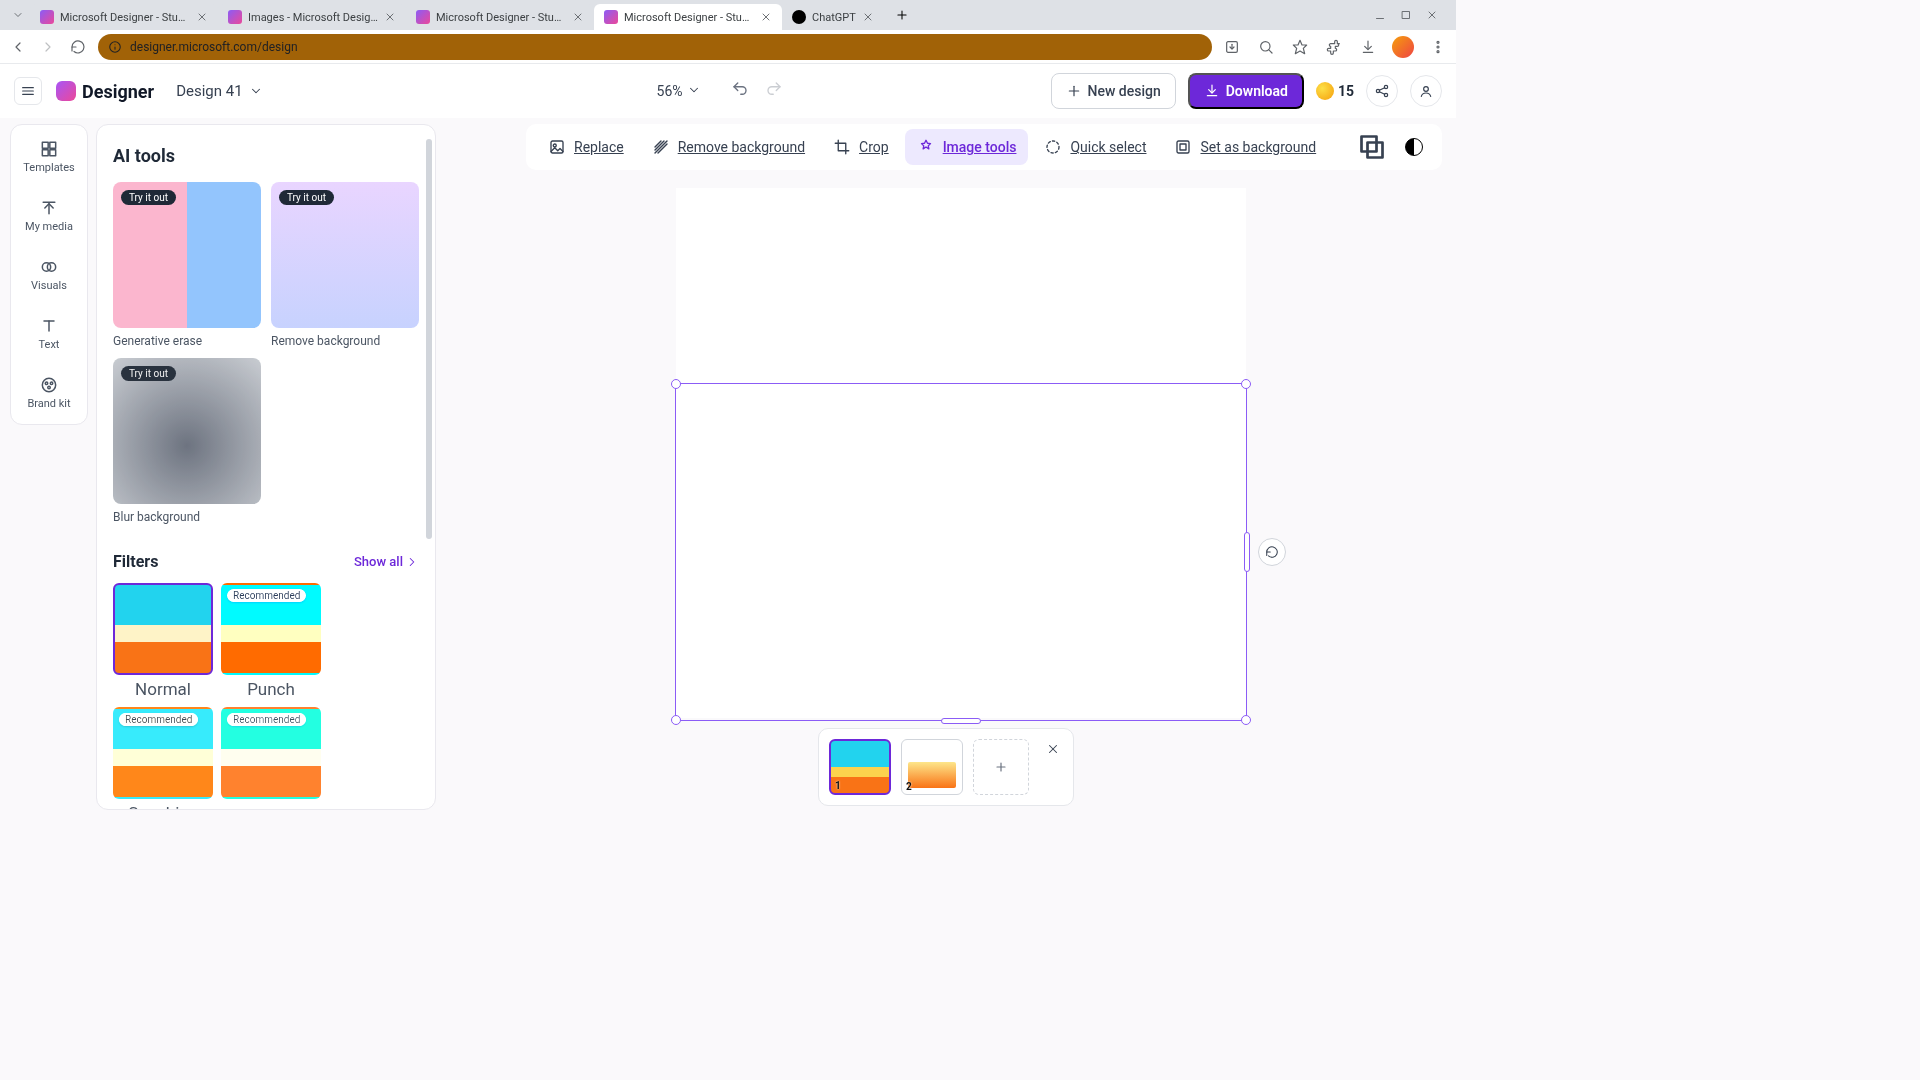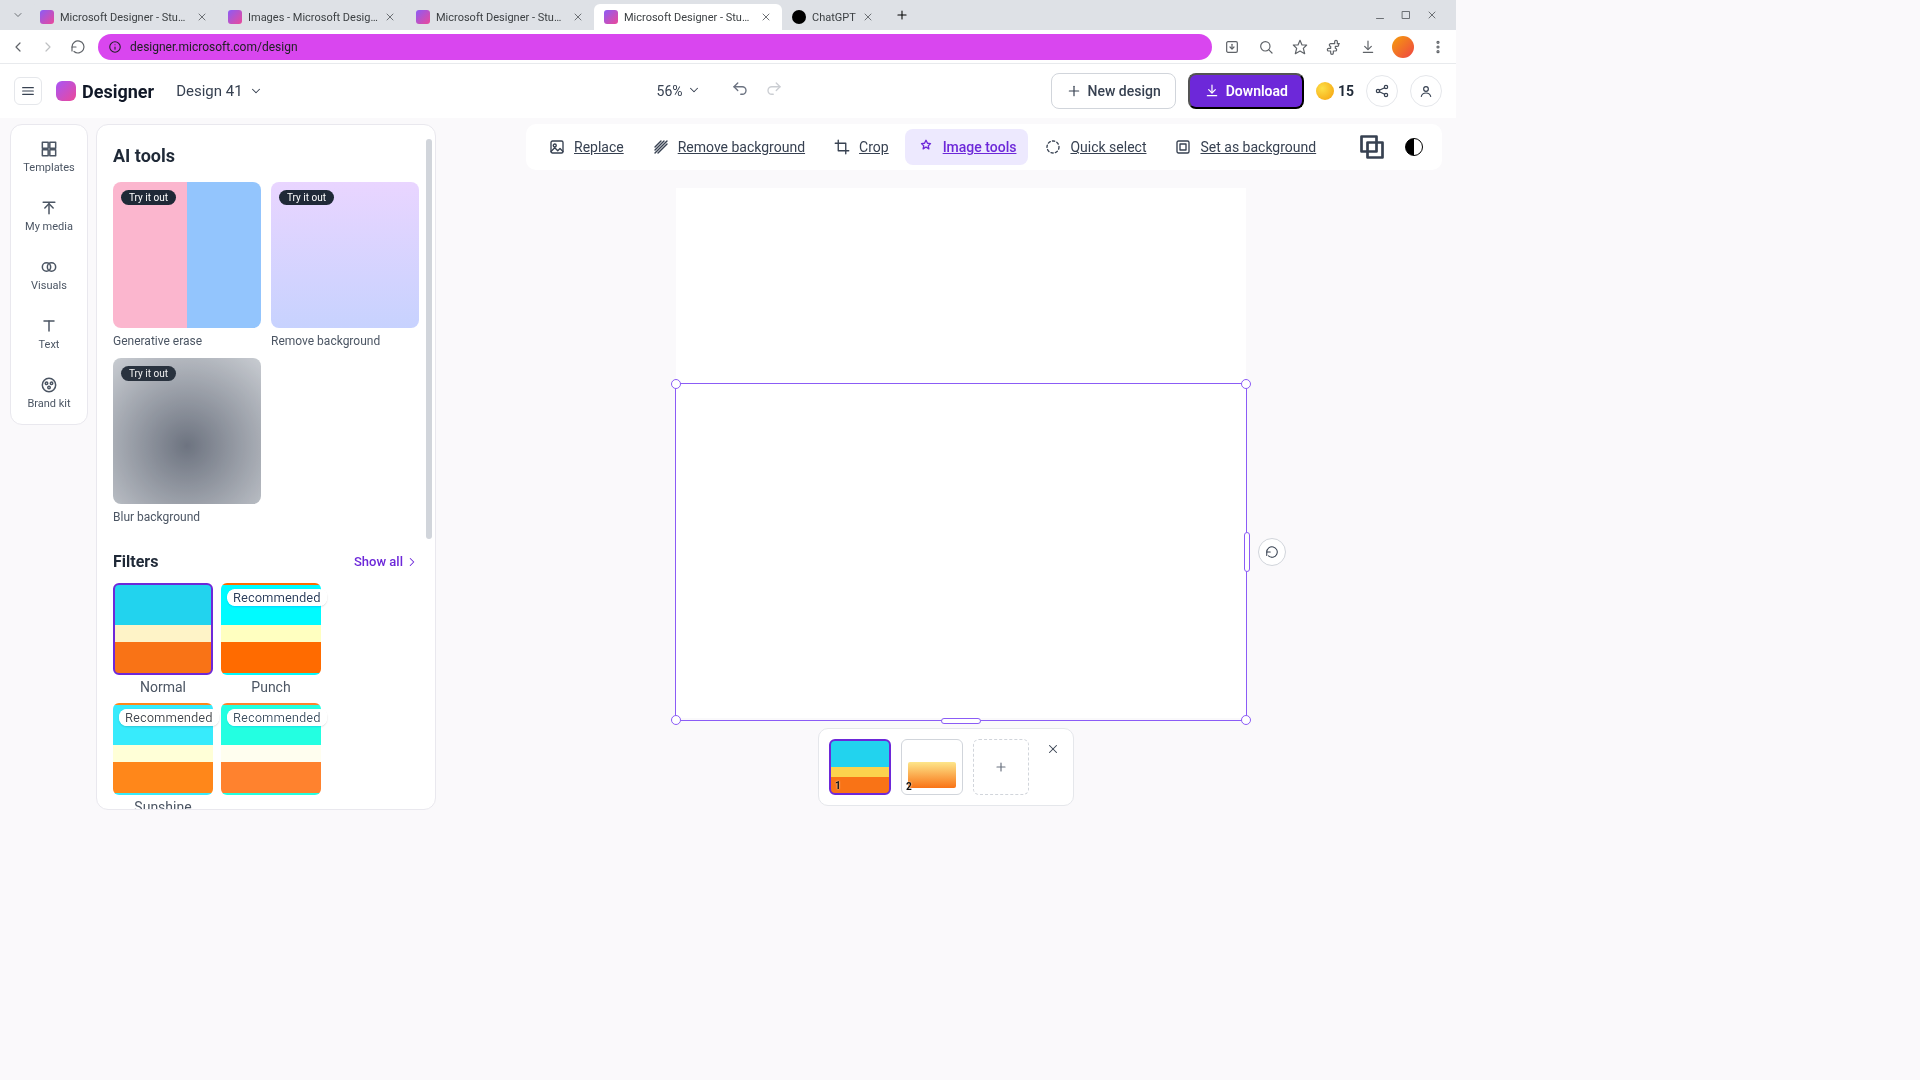--- a/index.html
+++ b/index.html
@@ -16,21 +16,21 @@
 .tab-fav.gpt { background: #000; border-radius: 50%; }
 .tab-title { white-space: nowrap; overflow: hidden; text-overflow: ellipsis; flex: 1; }
 .tab-close { width: 12px; height: 12px; color: #5f6368; flex: none; }
 .newtab { width: 24px; height: 24px; display: flex; align-items: center; justify-content: center; margin-left: 6px; align-self: center; }
 .win-controls { margin-left: auto; display: flex; align-self: center; gap: 14px; padding: 0 12px; }
 .win-controls span { width: 12px; height: 12px; display:flex; align-items:center; justify-content:center; color:#5f6368;}
 
 .addr-bar { height: 34px; background: #fff; display: flex; align-items: center; padding: 0 8px; gap: 10px; border-bottom: 1px solid #e8eaed; }
 .addr-btn { width: 20px; height: 20px; display: flex; align-items: center; justify-content: center; color: #5f6368; }
 .addr-btn.disabled { opacity: .4; }
-.addr-input-wrap { flex: 1; height: 26px; background: #d946ef; border-radius: 13px; display: flex; align-items: center; padding: 0 10px; gap: 8px; font-size: 12px; color: #202124; }
+.addr-input-wrap { flex: 1; height: 26px; background: #a16207; border-radius: 13px; display: flex; align-items: center; padding: 0 10px; gap: 8px; font-size: 12px; color: #202124; }
 .addr-icons-right { display: flex; gap: 14px; align-items: center; }
 .avatar-circ { width: 22px; height: 22px; border-radius: 50%; background: linear-gradient(135deg,#f59e0b,#ef4444); }
 
 
 .app-header { height: 54px; background: #fff; display: flex; align-items: center; padding: 0 14px; gap: 14px; }
 .burger { width: 28px; height: 28px; display:flex; align-items:center; justify-content:center; border:1px solid #e5e7eb; border-radius:6px; color:#374151;}
 .logo-wrap { display:flex; align-items:center; gap:6px; }
 .logo-mark { width:20px; height:20px; background: linear-gradient(135deg,#a855f7,#ec4899); border-radius:6px; }
 .logo-text { font-weight:700; font-size:18px; color:#111827;}
 .design-name { display:flex; align-items:center; gap:6px; margin-left:8px; color:#374151; font-size:15px;}
@@ -64,22 +64,22 @@
 .ai-label { font-size:12px; color:#4b5563;}
 .section-head { display:flex; justify-content:space-between; align-items:center; margin:28px 0 12px;}
 .section-title { font-size:16px; font-weight:700; color:#1f2937;}
 .showall { color:#6d28d9; font-size:13px; font-weight:500; display:flex; align-items:center; gap:2px;}
 .filter-grid { display:flex; flex-wrap:wrap; gap:8px;}
 .filter-card { width:100px; display:flex; flex-direction:column; gap:4px; align-items:center;}
 .filter-thumb { width:100px; height:92px; border-radius:6px; background:linear-gradient(180deg,#22d3ee 0 45%,#fef3c7 45% 65%,#f97316 65% 100%); position:relative; border:2px solid transparent;}
 .filter-thumb.selected{ border-color:#6d28d9;}
 .filter-thumb.punch{ filter:saturate(1.5) contrast(1.1) brightness(1.05);}
 .filter-thumb.sunshine{ filter:sepia(.2) saturate(1.2) brightness(1.1);}
-.rec-badge { position:absolute; top:4px; left:4px; background:#fff; color:#374151; font-size:13px; padding:1px 6px; border-radius:8px; box-shadow:0 1px 2px rgba(0,0,0,.15);}
-.filter-label { font-size:14px; color:#4b5563;}
+.rec-badge { position:absolute; top:4px; left:4px; background:#fff; color:#374151; font-size:10px; padding:1px 6px; border-radius:8px; box-shadow:0 1px 2px rgba(0,0,0,.15);}
+.filter-label { font-size:17px; color:#4b5563;}
 .panel-scrollbar{position:absolute; right:3px; top:14px; width:6px; height:400px; background:#d1d5db; border-radius:3px;}
 
 
 .canvas-area { flex:1; position:relative; }
 .ctx-toolbar { height:46px; background:#fff; border-radius:10px; margin:6px 14px 0 90px; display:flex; align-items:center; padding:0 10px; gap:4px;}
 .ctx-item { display:flex; align-items:center; gap:8px; padding:0 12px; height:36px; border-radius:8px; font-size:14px; color:#374151; cursor:pointer;text-decoration:underline;}
 .ctx-item.active { background:#ede9fe; color:#6d28d9; font-weight:500;}
 .ctx-item svg{width:18px;height:18px;}
 .ctx-right { margin-left:auto; display:flex; gap:6px;}
 .ctx-icononly { width:36px; height:36px; display:flex; align-items:center; justify-content:center; border-radius:8px; color:#374151;}

